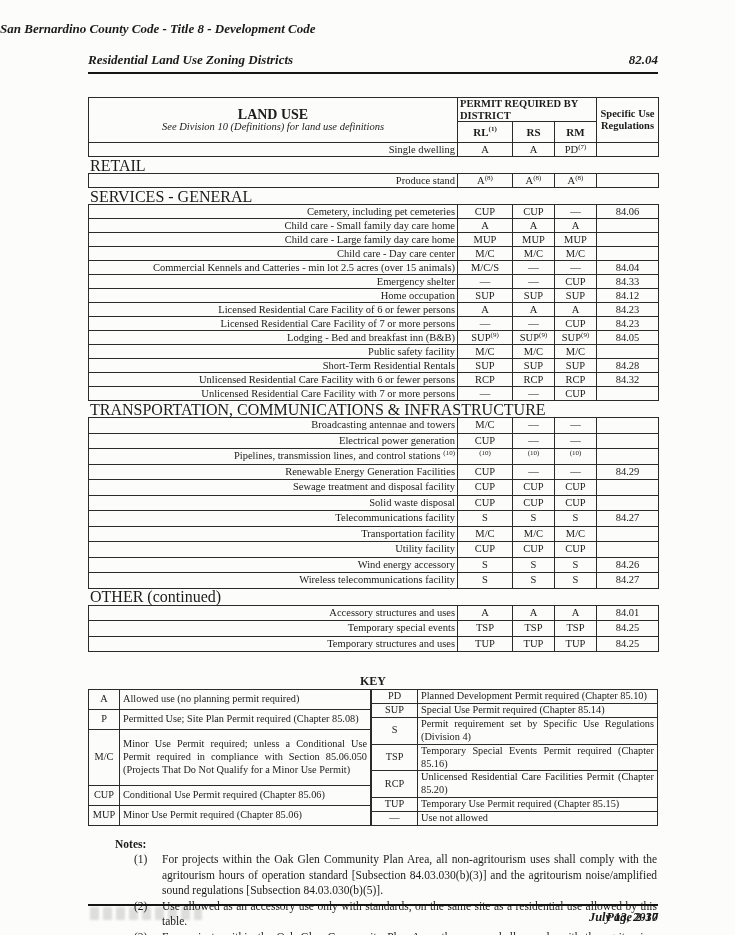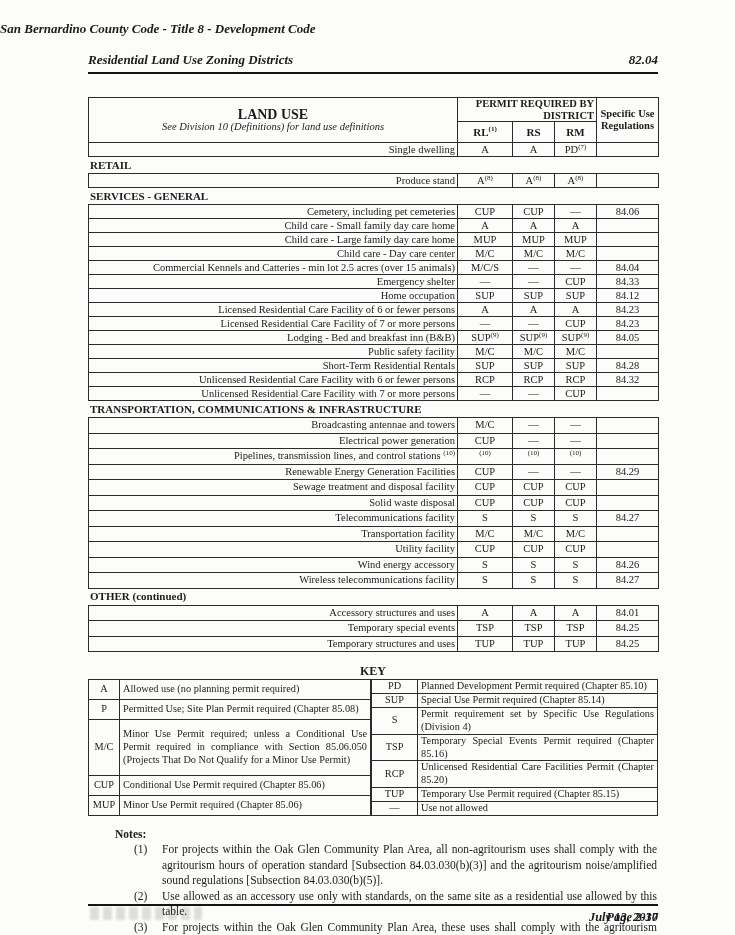--- a/index.html
+++ b/index.html
@@ -15,41 +15,41 @@
   .title-rule-row{
     position:absolute;top:52px;left:88px;width:570px;box-sizing:border-box;
     display:flex;justify-content:space-between;align-items:flex-end;
     border-bottom:2.5px solid #151515;padding-bottom:4px;
     font-size:13px;font-weight:bold;font-style:italic;
   }
   .content{position:absolute;top:97px;left:88px;width:570px;}
 
   
   .section-label{
-    font-weight:bold;font-size:11px;line-height:13px;padding:1.5px 0 1.5px 2px;
+    font-weight:normal;font-size:16px;line-height:13px;padding:1.5px 0 1.5px 2px;
   }
   table.lu-table{
     width:570px;border-collapse:collapse;table-layout:fixed;
     border:1.6px solid #161616;font-size:10.5px;
   }
   .lu-table th,.lu-table td{border:1px solid #2b2b2b;padding:0 2px;box-sizing:border-box;}
   .lu-table td{height:15.5px;line-height:12px;}
   .lu-table.dense td{height:14px;}
   .lu-head{vertical-align:middle;text-align:center;}
   .lu-head-title{font-weight:bold;font-size:14px;line-height:13px;}
   .lu-head-note{font-style:italic;font-weight:normal;font-size:10.5px;line-height:12px;}
-  .pg-head{font-weight:bold;font-size:10.5px;line-height:11.5px;text-align:right;padding:2px 6px;}
+  .pg-head{font-weight:bold;font-size:10.5px;line-height:11.5px;text-align:left;padding:2px 6px;}
   .su-head{font-weight:bold;font-size:10.5px;line-height:12px;text-align:center;}
   .dist-head{font-weight:bold;font-size:11px;text-align:center;height:21px;}
   .land-cell{text-align:right;padding-left:9px;}
   .permit-cell,.spec-cell{text-align:center;}
   sup{font-size:7px;line-height:0;}
 
   
-  .key-area{margin-top:12px;}
+  .key-area{margin-top:22px;}
   .key-title{text-align:center;font-weight:bold;font-size:12px;line-height:14px;margin-bottom:1px;}
   .key-flex{display:flex;}
   table.key-table{border-collapse:collapse;table-layout:fixed;font-size:10.3px;border:1.4px solid #161616;}
   .key-table td{border:1px solid #2b2b2b;line-height:12.9px;padding:0 3px;box-sizing:border-box;vertical-align:middle;}
   .key-code{text-align:center;padding:0 1px;}
   .key-desc{text-align:justify;}
   table.key-left{width:283px;}
   table.key-right{width:287px;}
   .key-left col.c1{width:31px;} .key-right col.c1{width:46px;}
   .key-right td{height:13.4px;}

